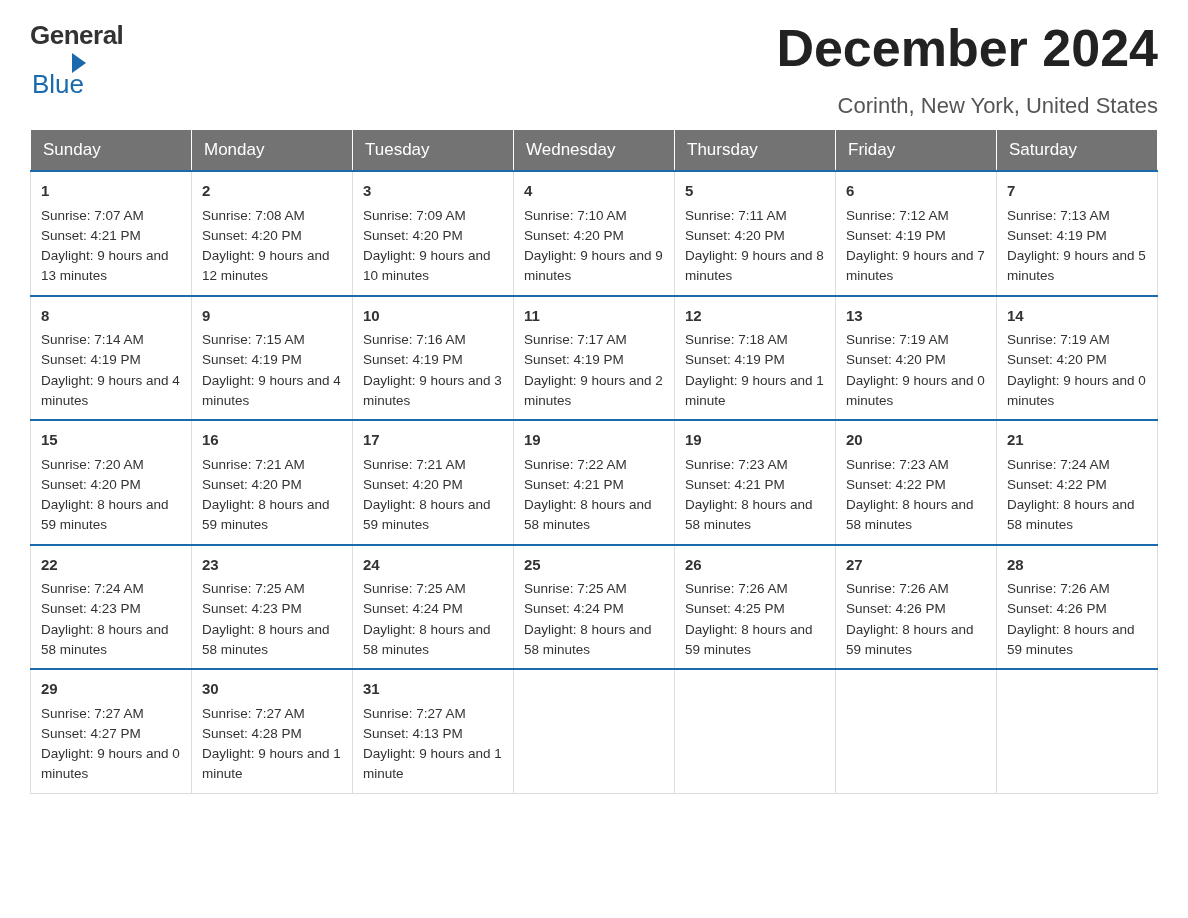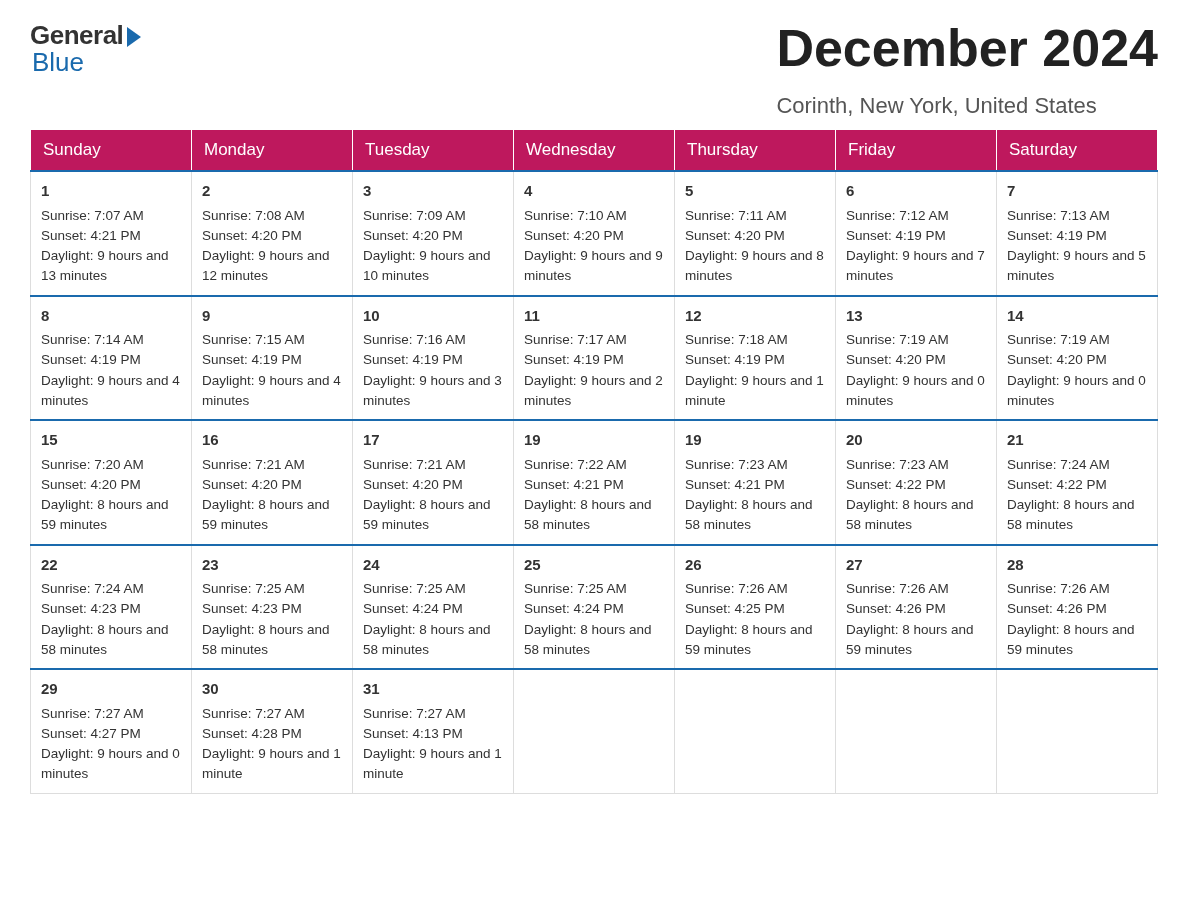--- a/index.html
+++ b/index.html
@@ -17,20 +17,21 @@
       margin-bottom: 10px;
     }
     .logo {
       display: flex;
       flex-direction: column;
       align-items: flex-start;
     }
     .logo-top {
       display: flex;
       align-items: center;
+      flex-direction: column;
     }
     .logo-general {
       font-size: 26px;
       font-weight: bold;
       color: #333;
       letter-spacing: -0.5px;
     }
     .logo-triangle {
       width: 0;
       height: 0;
@@ -41,39 +42,40 @@
       margin-top: 2px;
     }
     .logo-blue {
       font-size: 26px;
       font-weight: normal;
       color: #1a6aad;
       margin-top: -4px;
       padding-left: 2px;
     }
     .title-section {
+      text-align: right;
     }
     .month-title {
       font-size: 52px;
       font-weight: bold;
       color: #222;
       line-height: 1.1;
     }
     .location {
       font-size: 22px;
       color: #555;
       margin-top: 16px;
     }
     .calendar-table {
       width: 100%;
       border-collapse: collapse;
       margin-top: 10px;
     }
     .calendar-table th {
-      background-color: #be185d;
+      background-color: #737373;
       color: #fff;
       padding: 10px 12px;
       font-size: 17px;
       font-weight: normal;
       text-align: left;
       border: 1px solid #fff;
     }
     .calendar-table td {
       vertical-align: top;
       padding: 8px 10px;

